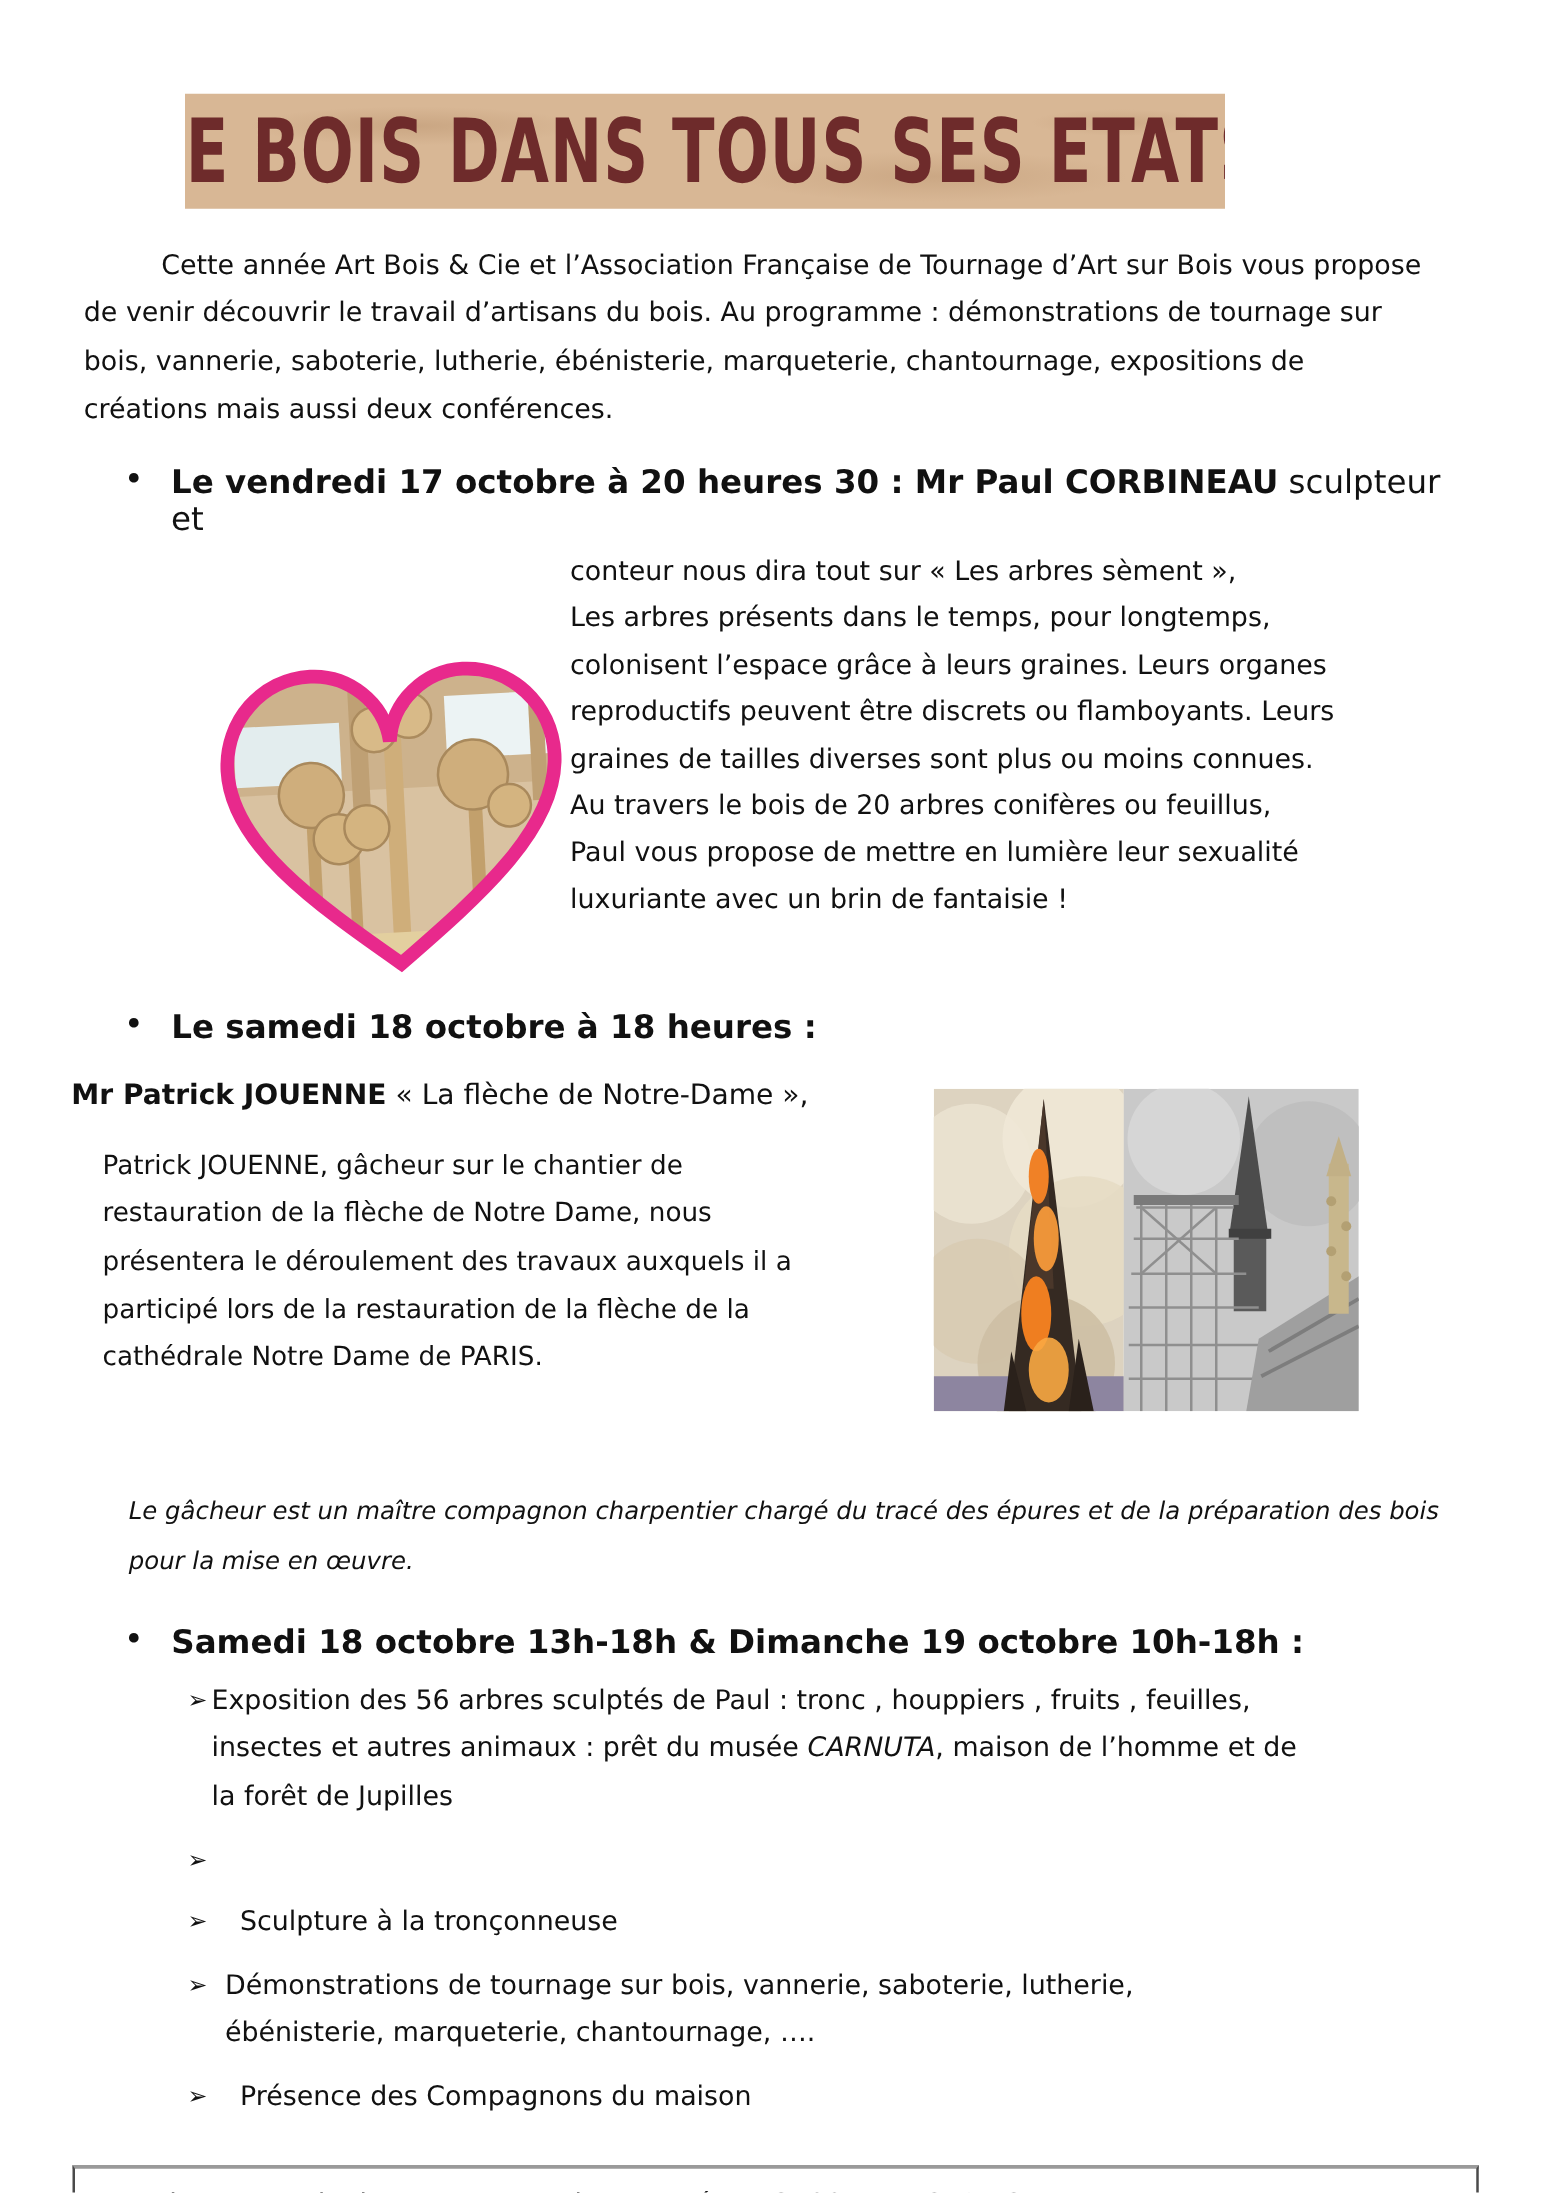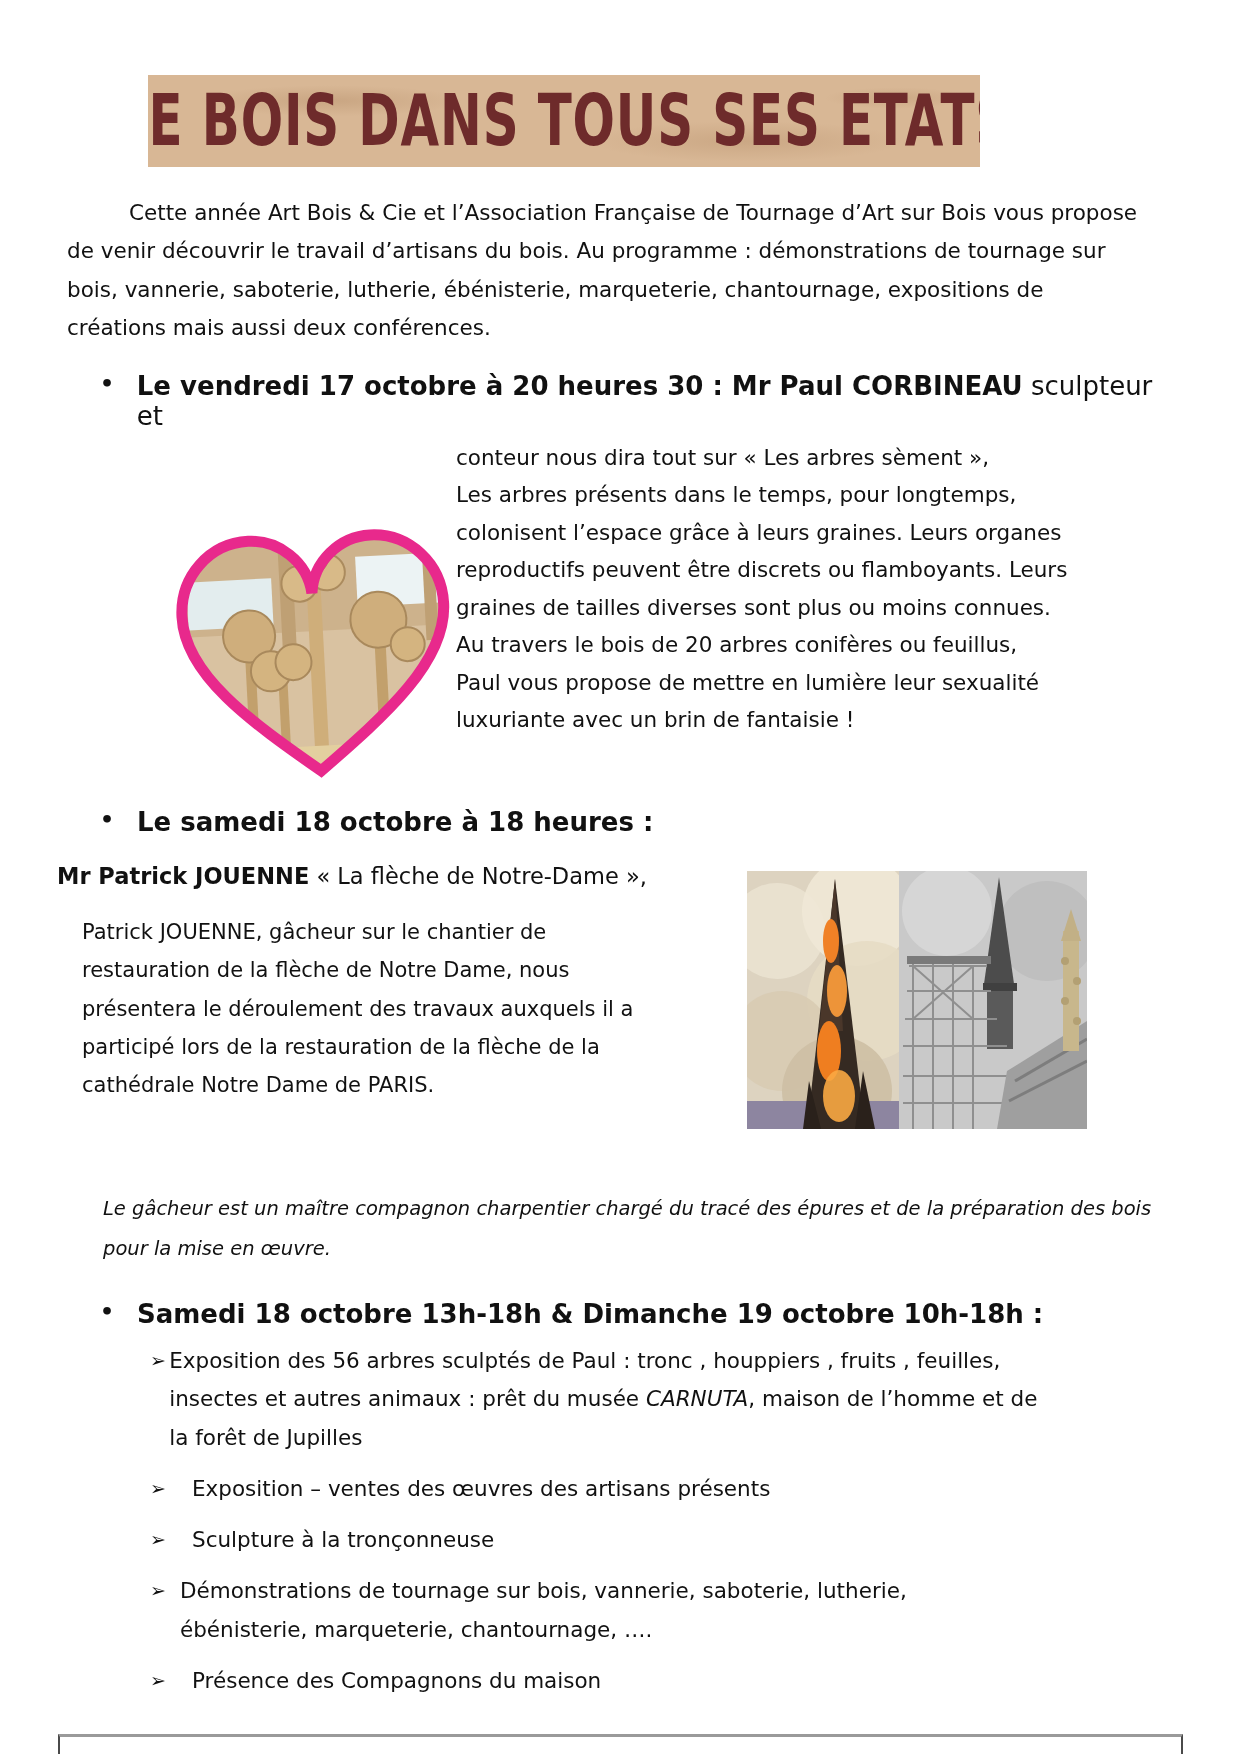--- a/index.html
+++ b/index.html
@@ -205,21 +205,20 @@
   <span class="bullet-text">Samedi 18 octobre 13h-18h &amp; Dimanche 19 octobre 10h-18h :</span>
 </div>
 
 <div class="weekend-list">
   <div class="w-item">
     <span class="w-arrow">➢</span>
     <span class="w-body"><span>Exposition des 56 arbres sculptés de Paul : tronc , houppiers , fruits , feuilles, insectes et autres animaux : prêt du musée </span><span class="it">CARNUTA</span><span>, maison de l’homme et de la forêt de Jupilles</span></span>
   </div>
   <div class="w-item">
     <span class="w-arrow">➢</span>
-    <span class="w-body"><span>Exposition – ventes des œuvres des artisans présents</span></span>
   </div>
   <div class="w-item">
     <span class="w-arrow">➢</span>
     <span class="w-body"><span>Sculpture à la tronçonneuse</span></span>
   </div>
   <div class="w-item">
     <span class="w-arrow">➢</span>
     <span class="w-body"><span>Démonstrations de tournage sur bois, vannerie, saboterie, lutherie, ébénisterie, marqueterie, chantournage, ….</span></span>
   </div>
   <div class="w-item">

